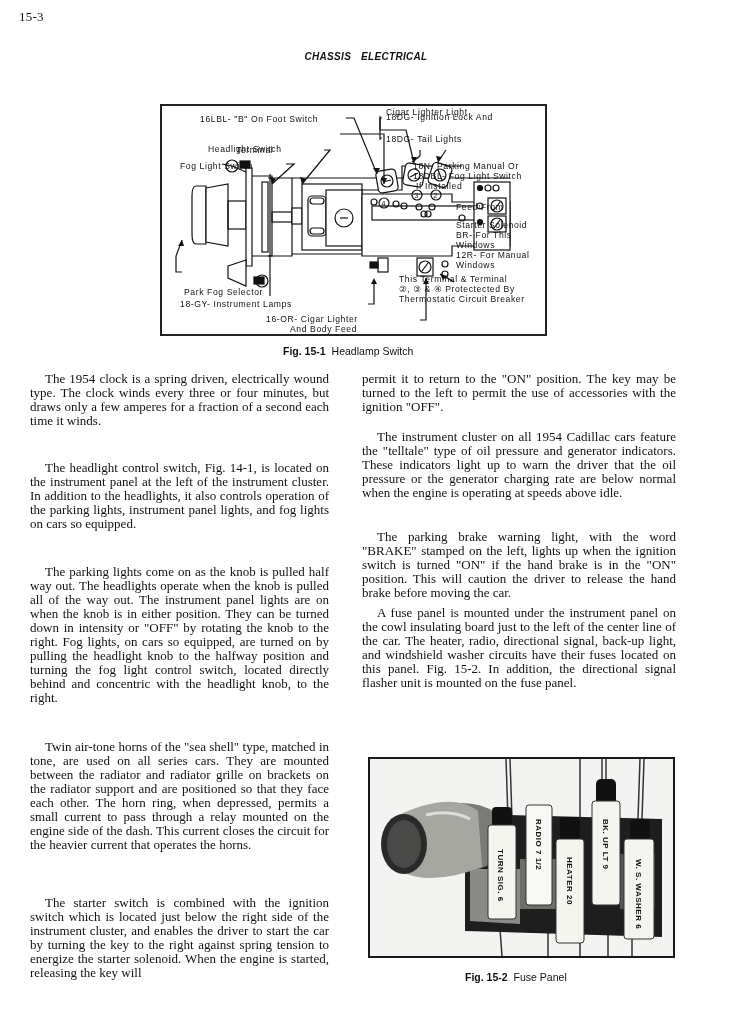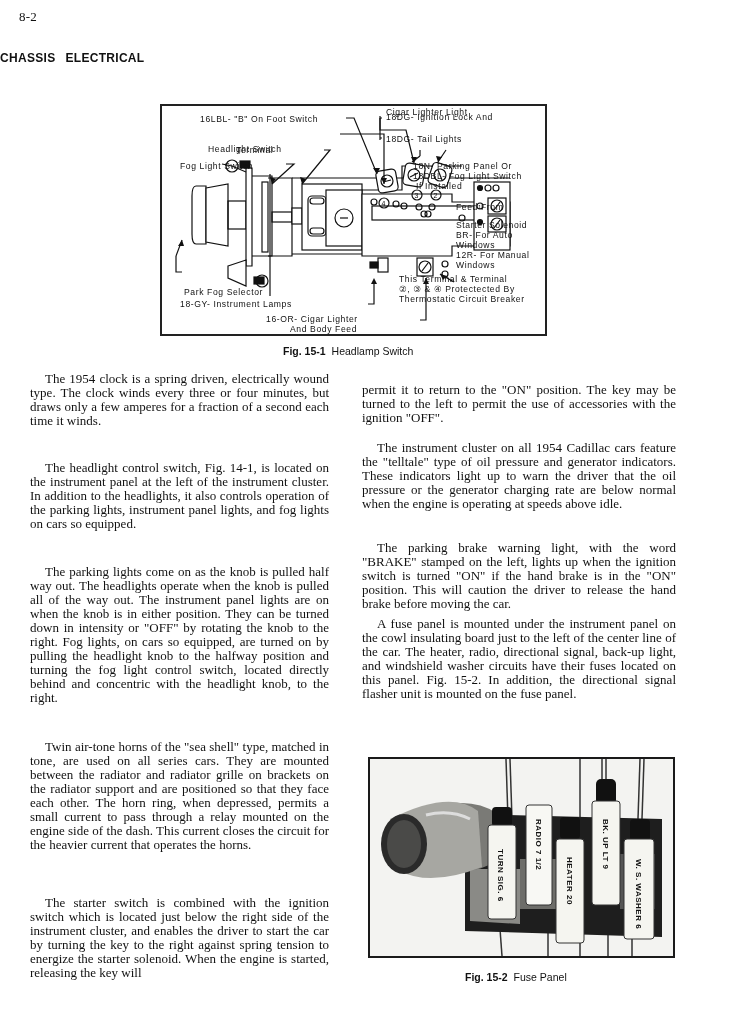--- a/index.html
+++ b/index.html
@@ -1,46 +1,46 @@
 <!DOCTYPE html>
 <html><head>
 <meta charset="utf-8">
 <style>
   html, body { margin: 0; padding: 0; }
   body {
     width: 732px; height: 1024px; background: #ffffff; position: relative; overflow: hidden;
     font-family: "DejaVu Serif", "Liberation Serif", serif; color: #111;
   }
   .page-num { position: absolute; left: 19px; top: 9px; font-size: 13px; font-family: "Liberation Serif", serif; letter-spacing: 0.2px; }
-  .chapter-title { position: absolute; left: 0; width: 732px; top: 51px; font-family: "Liberation Sans", sans-serif; font-weight: bold; font-size: 12px; letter-spacing: 0.3px; }
+  .chapter-title { position: absolute; left: 0; width: 732px; top: 51px; text-align: center; font-family: "Liberation Sans", sans-serif; font-weight: bold; font-size: 10px; letter-spacing: 0.3px; font-style: italic; }
   .chapter-title span { display: inline-block; margin-left: 10px; }
 
   
   .fig1 { position: absolute; left: 160px; top: 104px; width: 387px; height: 232px; border: 2px solid #222; box-sizing: border-box; }
   .fig1 svg { position: absolute; left: 0; top: 0; }
   .dlabel { position: absolute; font-family: "Liberation Sans", sans-serif; font-size: 8.6px; letter-spacing: 0.6px; line-height: 10px; white-space: nowrap; color: #111; }
   .fig-caption { position: absolute; font-family: "Liberation Sans", sans-serif; font-weight: bold; font-size: 10.5px; white-space: nowrap; }
   .fig-caption .num { margin-right: 6px; }
   .fig-caption .lbl { font-weight: normal; }
 
   
   .col { position: absolute; width: 299px; font-family: Liberation Serif, serif; font-size: 13px; line-height: 14px; text-align: justify; }
   .para { margin: 0; text-indent: 15px; }
   .col.left { left: 30px; }
-  .col.right { left: 362px; width: 314px; margin-top: 11px; }
+  .col.right { left: 362px; width: 314px; }
 
   
   .fig2 { position: absolute; left: 368px; top: 757px; width: 307px; height: 201px; border: 2px solid #1a1a1a; box-sizing: border-box; background: #f3f3f1; overflow: hidden; }
   .fig2 svg { position: absolute; left: 0; top: 0; }
   .fuse-label { position: absolute; font-family: "Liberation Sans", sans-serif; font-weight: bold; font-size: 8px; letter-spacing: 0.5px; color: #111; writing-mode: vertical-rl; white-space: nowrap; }
 </style>
 </head>
 <body>
 
-<div class="page-num">8-2</div>
+<div class="page-num">15-3</div>
 <div class="chapter-title">
   <span style="margin-left:0">CHASSIS</span><span>ELECTRICAL</span>
 </div>
 
 <div class="fig1">
   <svg width="383" height="228" viewBox="0 0 383 228">
     <g fill="none" stroke="#111" stroke-width="1.2">
 
       <path d="M34 80 Q30 80 30 90 L30 128 Q30 138 34 138 L44 138 L44 80 Z" fill="#fff"></path>
       <path d="M44 82 L66 78 L66 140 L44 136 Z" fill="#fff"></path>
@@ -160,27 +160,27 @@
 
   <div class="dlabel" style="left:38px;top:8px">16LBL- "B" On Foot Switch</div>
   <div class="dlabel" style="left:46px;top:38px">Headlight Switch</div>
   <div class="dlabel" style="left:74px;top:39px">Terminal</div>
   <div class="dlabel" style="left:18px;top:55px">Fog Light Switch</div>
 
   <div class="dlabel" style="left:224px;top:6px">18DG- Ignition Lock And</div>
   <div class="dlabel" style="left:224px;top:1px">Cigar Lighter Light</div>
   <div class="dlabel" style="left:224px;top:28px">18DG- Tail Lights</div>
 
-  <div class="dlabel" style="left:251px;top:55px">18N- Parking Panel Or</div>
+  <div class="dlabel" style="left:251px;top:55px">18N- Parking Manual Or</div>
   <div class="dlabel" style="left:251px;top:65px">18DBL- Fog Light Switch</div>
   <div class="dlabel" style="left:254px;top:75px">If Installed</div>
 
   <div class="dlabel" style="left:294px;top:96px">Feed From</div>
   <div class="dlabel" style="left:294px;top:114px">Starter Solenoid</div>
-  <div class="dlabel" style="left:294px;top:124px">BR- For Auto</div>
+  <div class="dlabel" style="left:294px;top:124px">BR- For This</div>
   <div class="dlabel" style="left:294px;top:134px">Windows</div>
   <div class="dlabel" style="left:294px;top:144px">12R- For Manual</div>
   <div class="dlabel" style="left:294px;top:154px">Windows</div>
 
   <div class="dlabel" style="left:237px;top:168px">This Terminal &amp; Terminal</div>
   <div class="dlabel" style="left:237px;top:178px">②, ③ &amp; ④ Protectected By</div>
   <div class="dlabel" style="left:237px;top:188px">Thermostatic Circuit Breaker</div>
 
   <div class="dlabel" style="left:22px;top:181px">Park  Fog Selector</div>
   <div class="dlabel" style="left:18px;top:193px">18-GY- Instrument Lamps</div>

